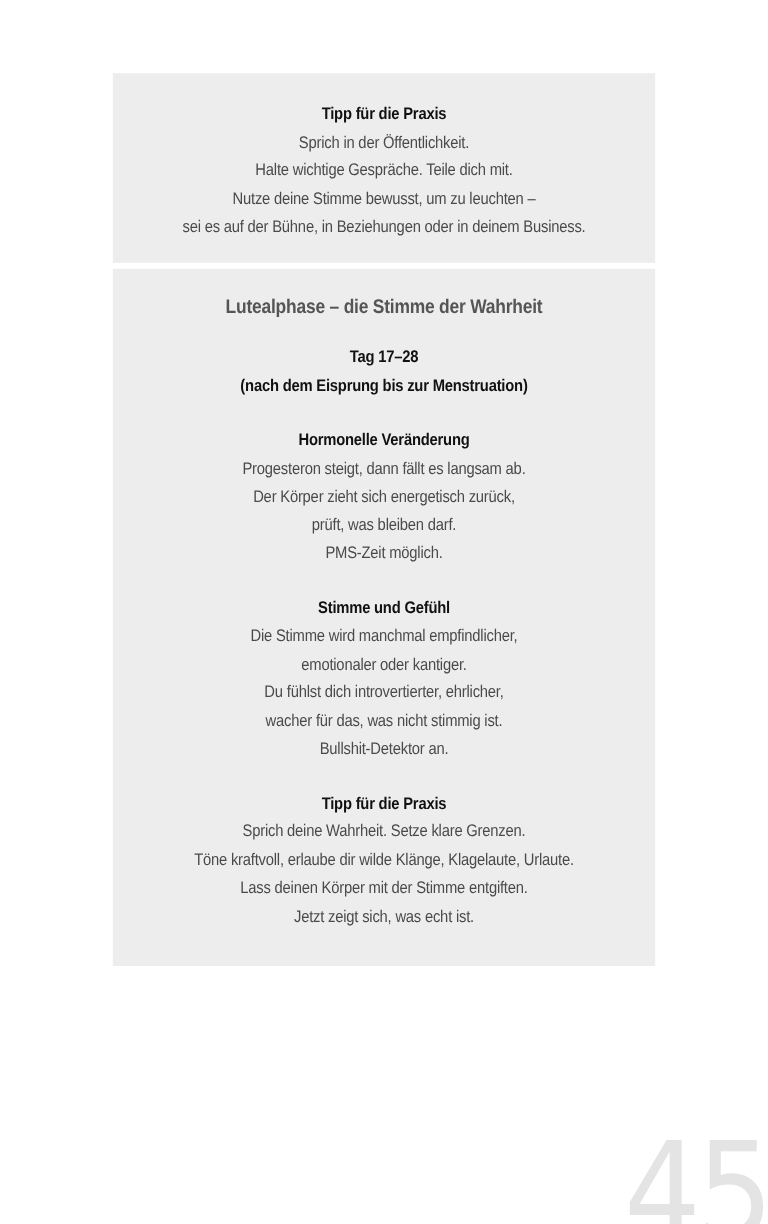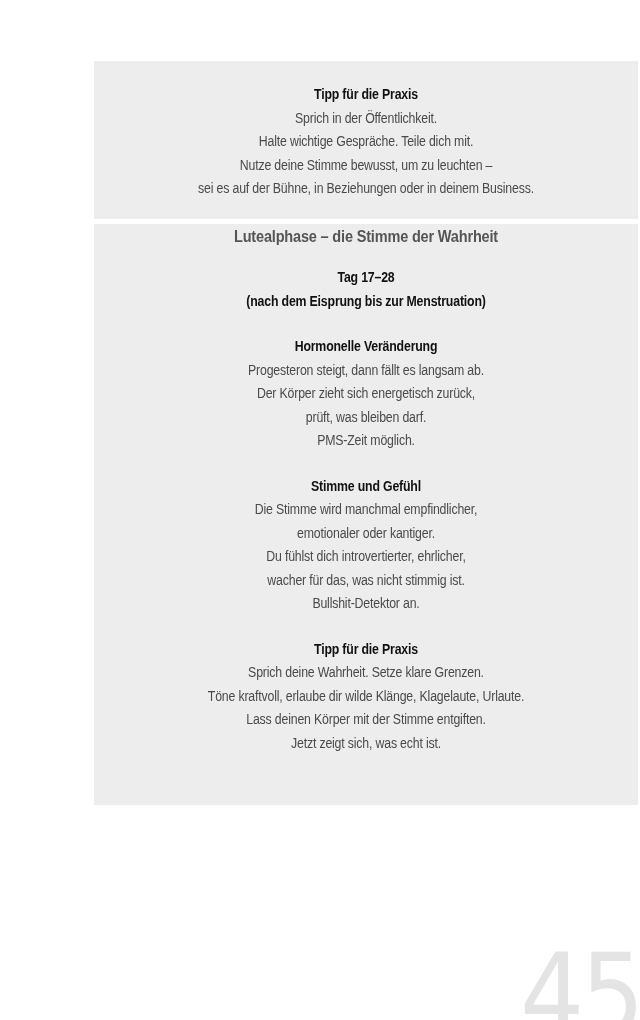--- a/index.html
+++ b/index.html
@@ -1,25 +1,25 @@
 <!DOCTYPE html>
 <html><head>
 <meta charset="utf-8">
 <style>
   html, body { margin:0; padding:0; }
   body {
     width:640px; height:1020px; background:#ffffff; position:relative; overflow:hidden;
     font-family: "Liberation Sans", "DejaVu Sans", sans-serif;
   }
   .box {
-    position:absolute; left:94px; width:544px; background:#ededed;
+    position:absolute; left:94px; width:452px; background:#ededed;
     text-align:center; color:#4a4a4a; box-sizing:border-box;
   }
   #box1 { top:61px; height:158px; padding-top:22px; }
-  #box2 { top:224px; height:581px; }
+  #box2 { top:224px; height:581px; padding-top:20px; }
   .line {
     font-size:14px; line-height:23.5px; letter-spacing:-0.2px;
     transform:scaleX(0.88); transform-origin:center; white-space:nowrap;
   }
   .head { color:#111; font-weight:bold; }
   .title { color:#555; font-weight:bold; font-size:16.5px; line-height:24px; margin-bottom:18px; }
   .gap { height:22px; }
   .pagenum {
     position:absolute; left:520px; top:944px; font-size:112px; line-height:100px;
     color:#e4e4e4; font-family:"DejaVu Sans", sans-serif; letter-spacing:-4px;

